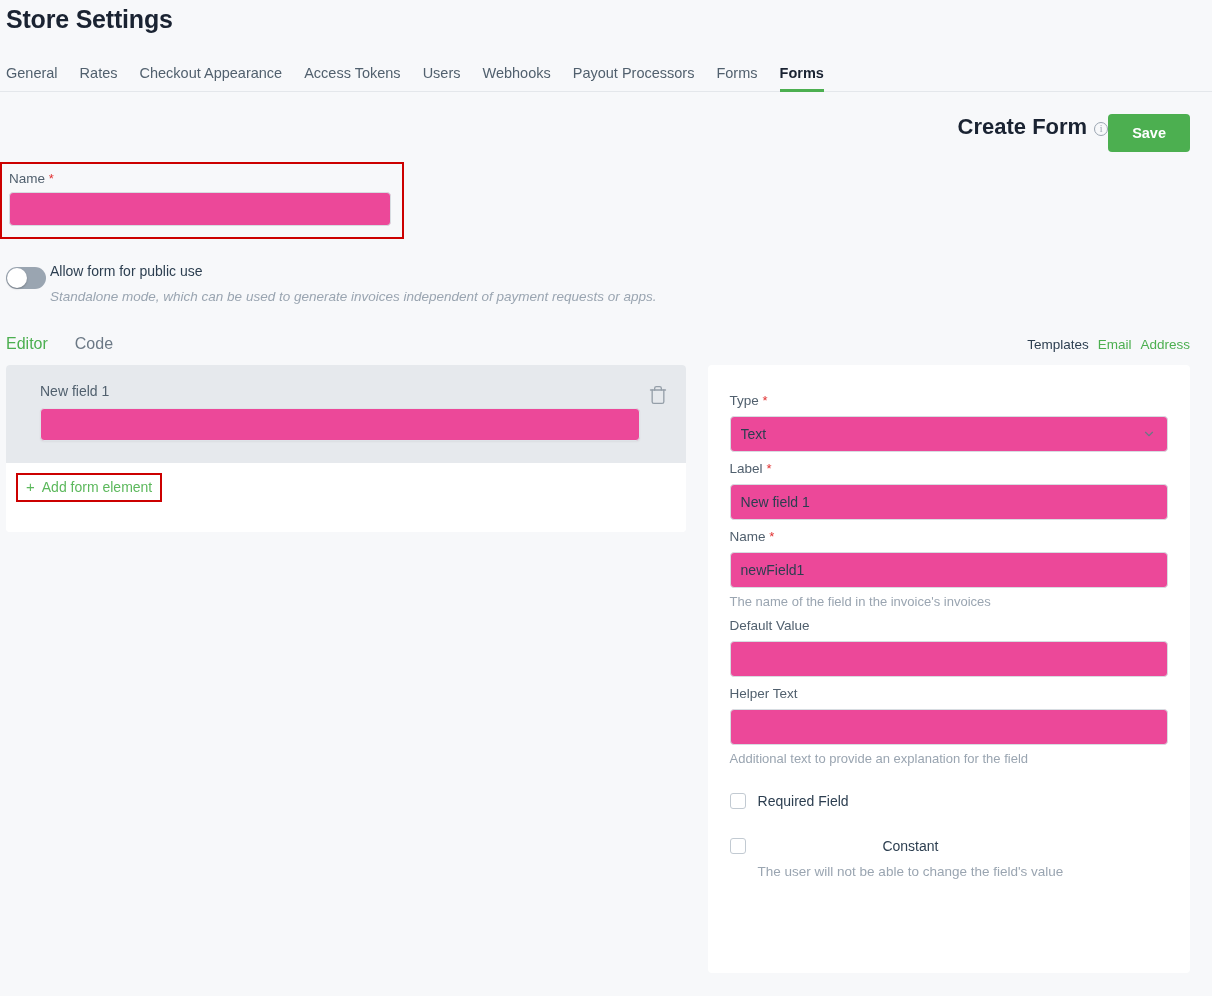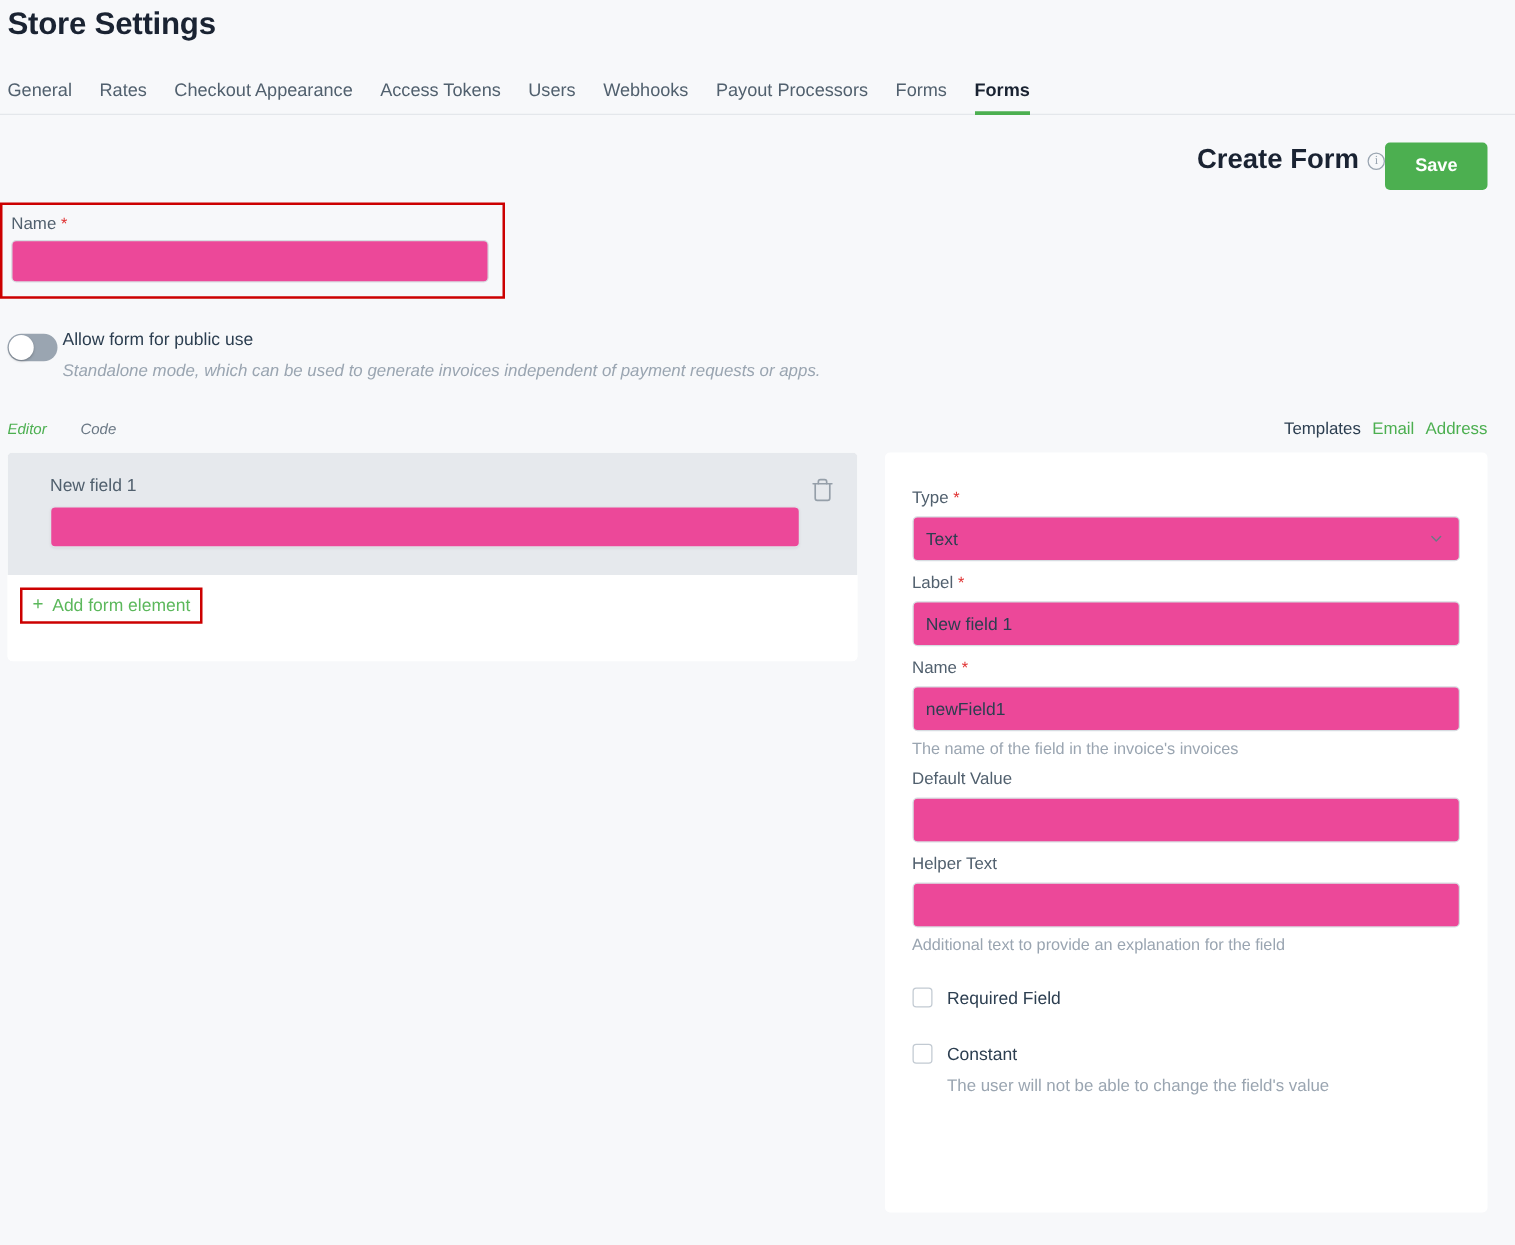--- a/index.html
+++ b/index.html
@@ -163,21 +163,21 @@
   }
 
   
   .subbar {
     display: flex;
     align-items: baseline;
     justify-content: space-between;
     padding: 28px 22px 0 6px;
   }
   .subtabs { display: flex; gap: 27px; }
-  .subtab { font-size: 12px; color: #6b7885; cursor: pointer; font-style: italic; }
+  .subtab { font-size: 16px; color: #6b7885; cursor: pointer; }
   .subtab.active { color: #4caf50; }
   .tpl-group { display: flex; align-items: baseline; gap: 9px; font-size: 13.5px; }
   .tpl-label { color: #2c3e50; }
   .tpl-link { color: #4caf50; cursor: pointer; }
 
   
   .body-cols {
     display: flex;
     padding: 12px 22px 0 6px;
     gap: 22px;
@@ -262,20 +262,21 @@
     pointer-events: none;
     color: #6b7885;
   }
   .r-group .txtinput { height: 36px; }
 
   .chk-row {
     display: flex;
     align-items: flex-start;
     gap: 12px;
     margin-top: 26px;
+    text-align: center;
   }
   .chkbox {
     width: 16px; height: 16px;
     border: 1px solid #c2cad2;
     border-radius: 3px;
     background: #fff;
     flex: 0 0 auto;
     margin-top: 1px;
     cursor: pointer;
   }

